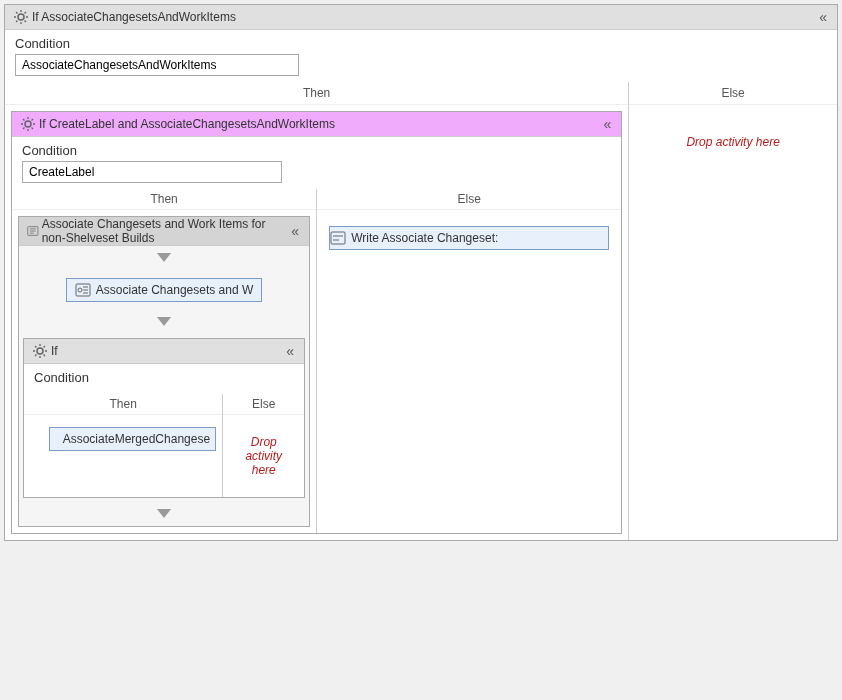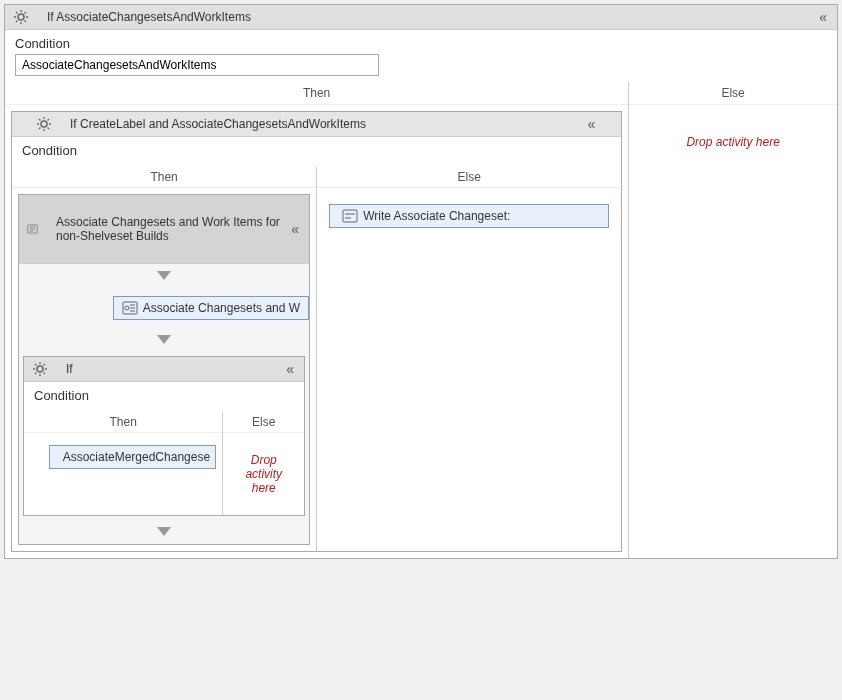--- a/index.html
+++ b/index.html
@@ -6,21 +6,21 @@
     body {
       font-family: 'Segoe UI', Arial, sans-serif;
       font-size: 12px;
       background: #f0f0f0;
       color: #333;
     }
 
     .panel-header-left {
       display: flex;
       align-items: center;
-      gap: 18px;
+      gap: 3px;
     }
 
     .collapse-btn {
       font-size: 14px;
       cursor: pointer;
       color: #555;
       background: none;
       border: none;
       padding: 0 2px;
     }
@@ -58,21 +58,21 @@
       gap: 5px;
       border: 1px solid #7a9cc9;
       background: #e8f0fb;
       padding: 4px 8px;
       font-size: 12px;
       cursor: default;
       margin: 2px auto;
     }
 
     .activity-center {
-      text-align: right;
+      text-align: center;
       padding: 6px 0;
     }
 
     
     .root-container {
       width: 842px;
       min-height: 700px;
       background: #f0f0f0;
       padding: 4px;
     }
@@ -123,23 +123,23 @@
       border-bottom: 1px solid #eee;
     }
 
     .if2-panel {
       border: 1px solid #aaa;
       background: #fff;
       margin: 6px;
     }
 
     .if2-header {
-      background: #e5e5e5;
+      background: #f0abfc;
       border-bottom: 1px solid #ccc;
-      padding: 4px 24px;
+      padding: 4px 8px;
       display: flex;
       align-items: center;
       justify-content: space-between;
       font-size: 12px;
     }
 
     .if2-body {
       display: flex;
     }
 
@@ -154,21 +154,21 @@
 
     .seq-panel {
       border: 1px solid #aaa;
       background: #f5f5f5;
       margin: 6px;
     }
 
     .seq-header {
       background: #d4d4d4;
       border-bottom: 1px solid #ccc;
-      padding: 20px 8px;
+      padding: 0 8px;
       display: flex;
       align-items: center;
       justify-content: space-between;
     }
 
     .if3-panel {
       border: 1px solid #aaa;
       background: #fff;
       margin: 4px;
     }
@@ -200,21 +200,21 @@
     .then-else-label {
       text-align: center;
       color: #555;
       font-size: 12px;
       padding: 3px 0;
       border-bottom: 1px solid #eee;
     }
 
     .write-assoc-box {
       margin: 6px;
-      padding: 4px 12px;
+      padding: 4px 0;
       border: 1px solid #7a9cc9;
       background: #e8f0fb;
       display: flex;
       align-items: center;
       gap: 5px;
       font-size: 12px;
     }
 
     
     svg { display: inline-block; vertical-align: middle; }
@@ -247,21 +247,21 @@
           <circle cx="8" cy="8" r="3" fill="none" stroke="#666" stroke-width="1.5"></circle>
           <path d="M8 1v2M8 13v2M1 8h2M13 8h2M3.05 3.05l1.41 1.41M11.54 11.54l1.41 1.41M3.05 12.95l1.41-1.41M11.54 4.46l1.41-1.41" stroke="#666" stroke-width="1.3"></path>
         </svg>
         <span>If AssociateChangesetsAndWorkItems</span>
       </div>
       <button class="collapse-btn">«</button>
     </div>
 
     <div class="condition-section">
       <div class="condition-label">Condition</div>
-      <input class="condition-input" type="text" style="width: 364px;" value="AssociateChangesetsAndWorkItems">
+      <input class="condition-input" type="text" style="width: 284px;" value="AssociateChangesetsAndWorkItems">
     </div>
 
     <div class="root-body">
 
       <div class="root-then">
         <div class="root-then-label">Then</div>
 
         <div class="if2-panel">
           <div class="if2-header">
             <div class="panel-header-left">
@@ -269,20 +269,21 @@
                 <circle cx="8" cy="8" r="3" fill="none" stroke="#666" stroke-width="1.5"></circle>
                 <path d="M8 1v2M8 13v2M1 8h2M13 8h2M3.05 3.05l1.41 1.41M11.54 11.54l1.41 1.41M3.05 12.95l1.41-1.41M11.54 4.46l1.41-1.41" stroke="#666" stroke-width="1.3"></path>
               </svg>
               <span>If CreateLabel and AssociateChangesetsAndWorkItems</span>
             </div>
             <button class="collapse-btn">«</button>
           </div>
 
           <div class="condition-section">
             <div class="condition-label">Condition</div>
+            <input class="condition-input" type="text" style="width: 260px;" value="CreateLabel">
           </div>
 
           <div class="if2-body">
 
             <div class="if2-then">
               <div class="then-else-label">Then</div>
 
               <div class="seq-panel">
                 <div class="seq-header">
                   <div class="panel-header-left">

